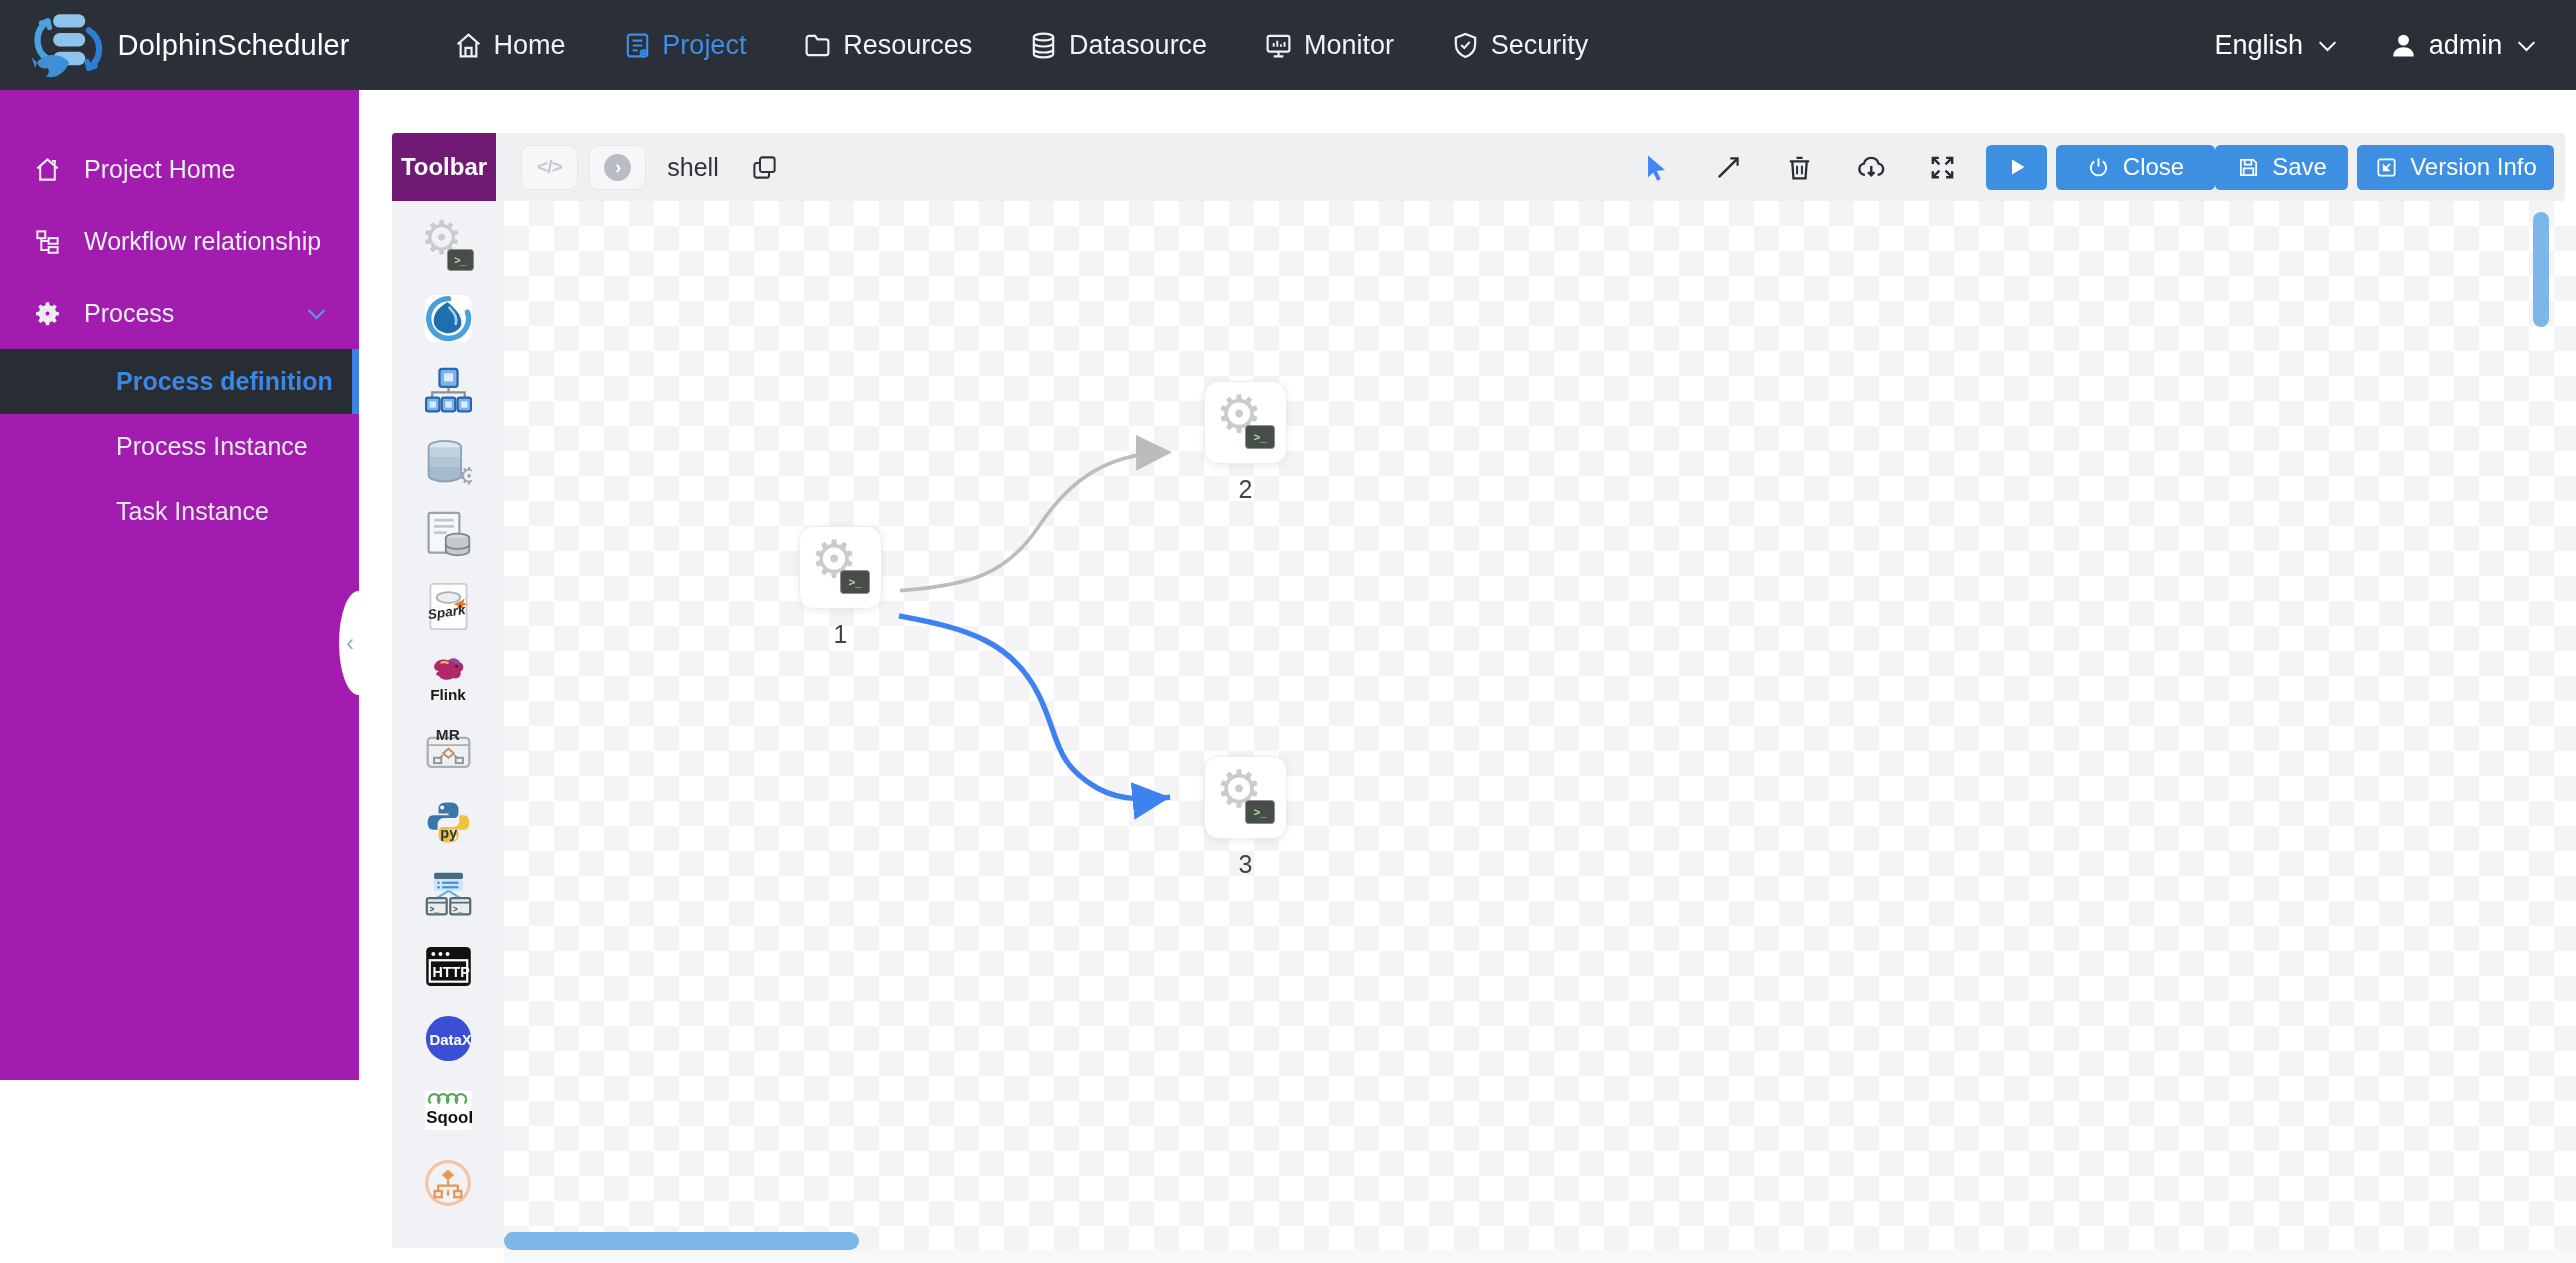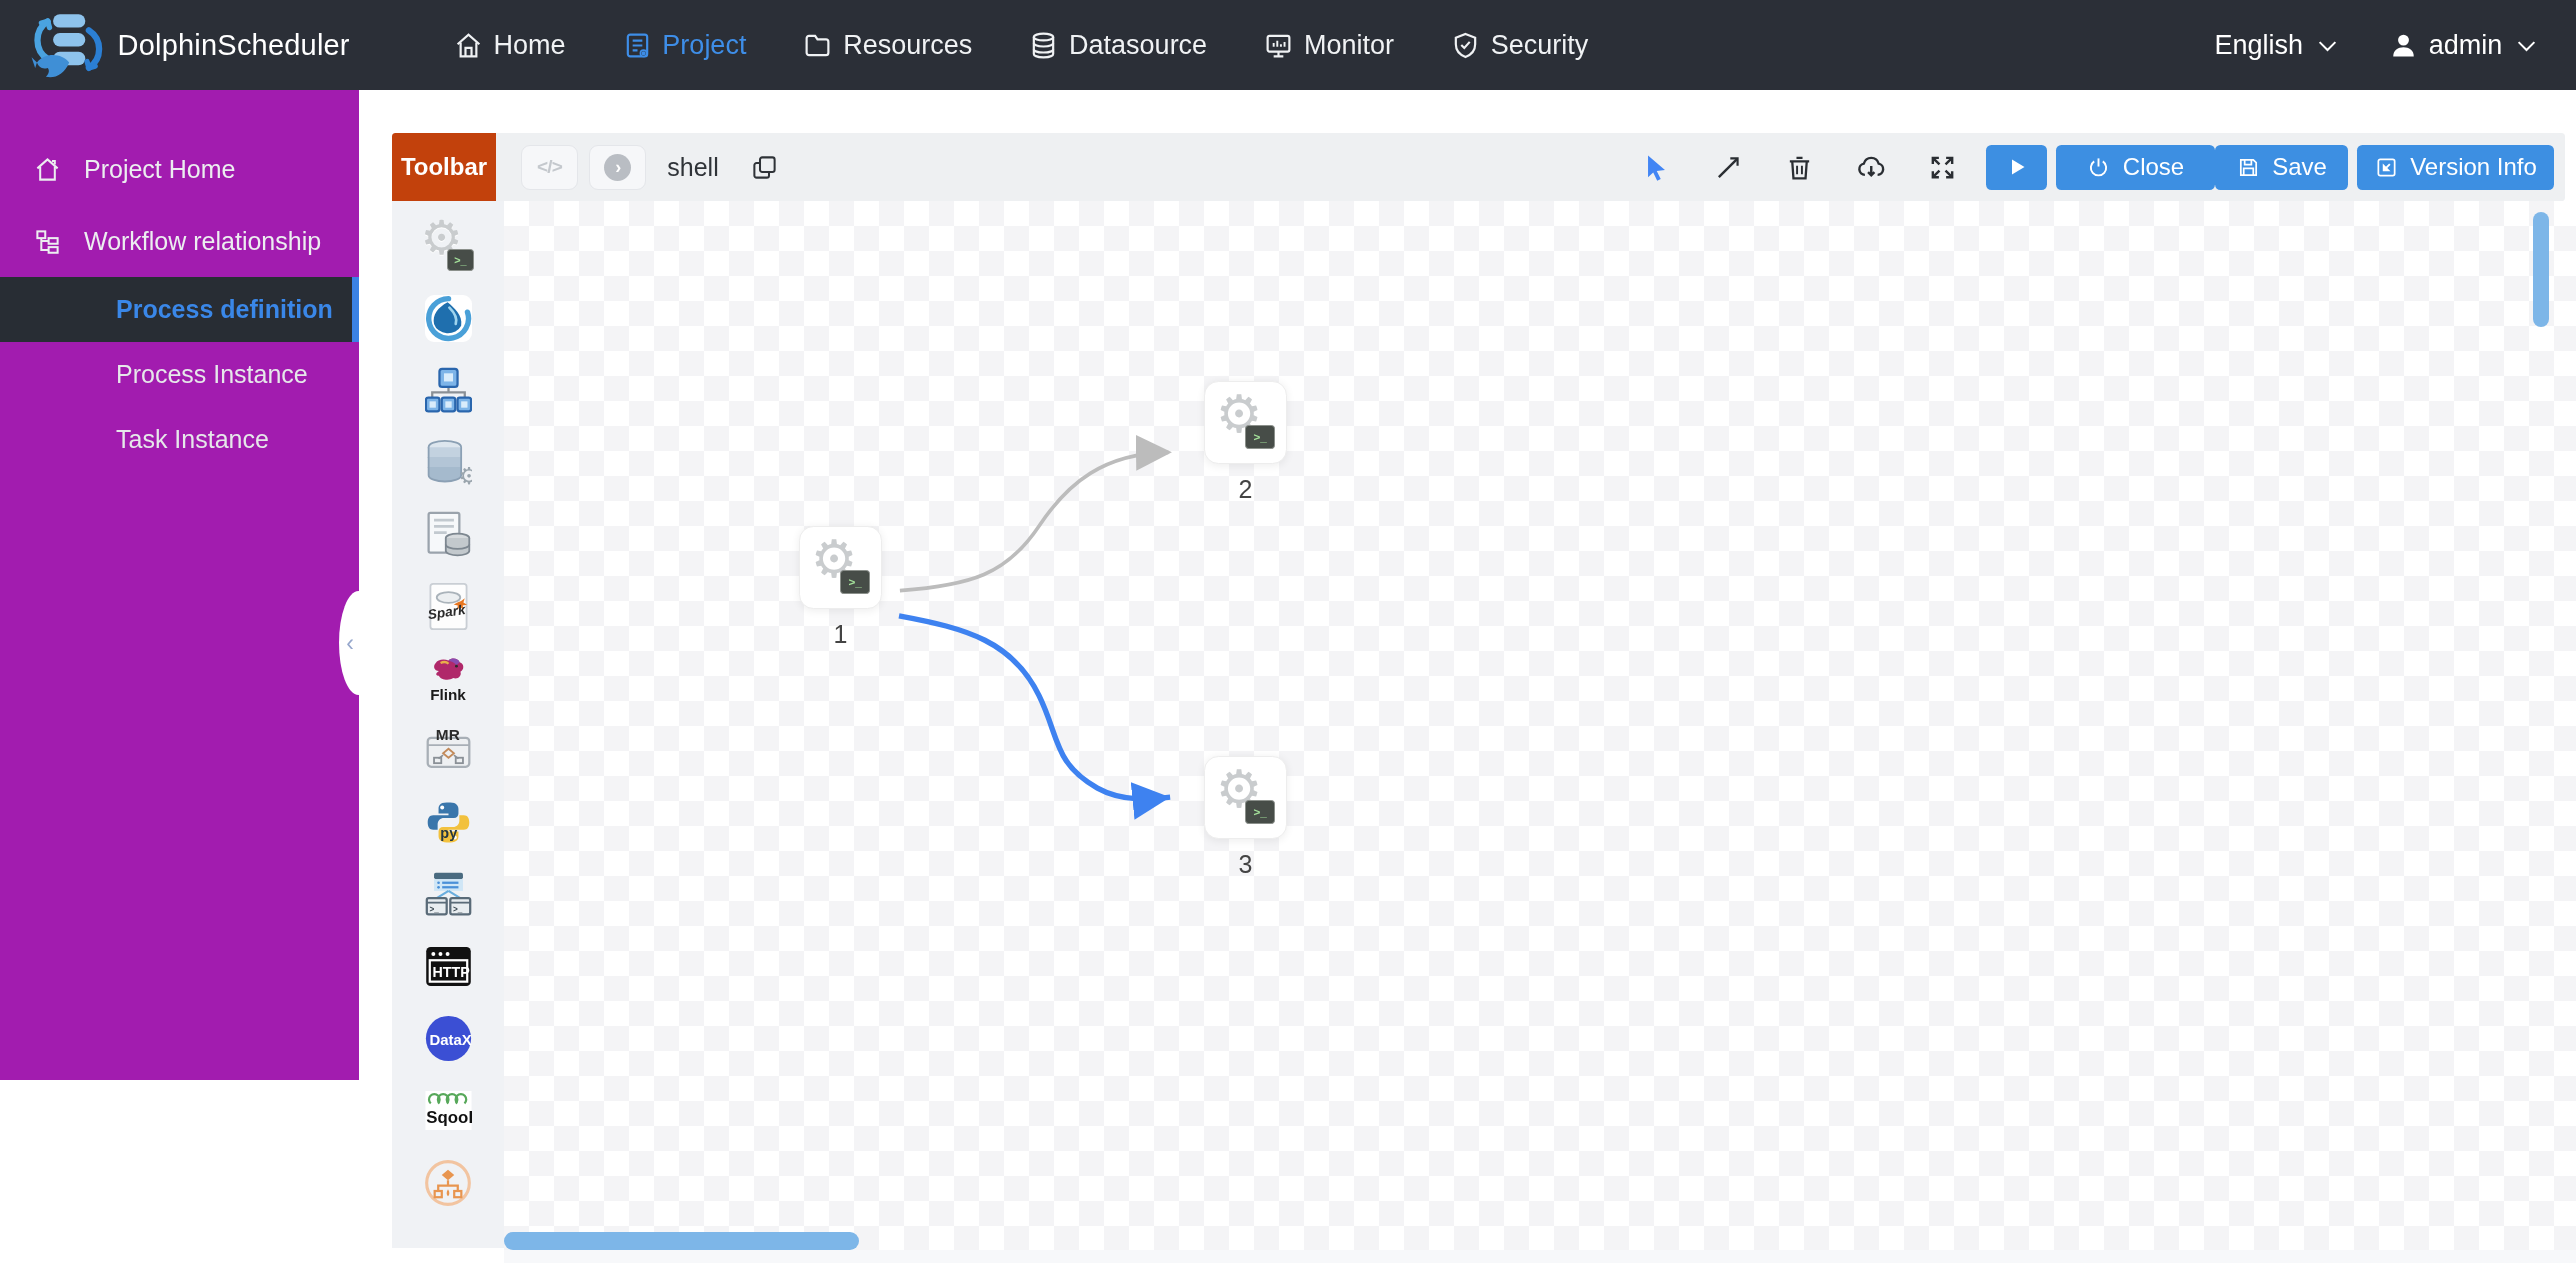--- a/index.html
+++ b/index.html
@@ -25,21 +25,21 @@
   .submenu-item.active { background:#282d34; color:#3a87e8; font-weight:bold; }
   .submenu-item.active::after { content:""; position:absolute; right:0; top:0; bottom:0; width:7.2px; background:#3b82e4; }
 
   
   .content { position:absolute; left:359px; top:90px; width:2217px; height:1174px; background:#fff; z-index:25; }
   .collapse-tab { position:absolute; left:-20px; top:501px; width:39px; height:104px; background:#fff; border-radius:50%; display:flex; align-items:center; justify-content:flex-start; padding-left:7.2px; cursor:pointer; z-index:5; }
   .collapse-tab span { color:#96a7cc; font-size:23px; line-height:1; }
 
   
   .dag-toolbar { position:absolute; left:33px; top:43px; width:2173px; height:68px; background:#eef0f2; border-radius:3.6px; display:flex; align-items:center; }
-  .toolbar-tab { width:104px; height:68px; background:#c2410c; border-radius:3.6px 0 0 0; color:#fff; font-size:24px; font-weight:bold; display:flex; align-items:center; justify-content:center; flex:none; }
+  .toolbar-tab { width:104px; height:68px; background:#701a75; border-radius:3.6px 0 0 0; color:#fff; font-size:24px; font-weight:bold; display:flex; align-items:center; justify-content:center; flex:none; }
   .mini-btn { width:57px; height:45px; background:#f6f7f9; border:1.8px solid #e4e6ea; border-radius:9px; display:flex; align-items:center; justify-content:center; cursor:pointer; flex:none; }
   .mini-btn.code { margin-left:25px; color:#c4c8cd; font-size:19px; font-weight:bold; letter-spacing:-0.9px; }
   .mini-btn.go { margin-left:10.8px; }
   .go-disc { width:27px; height:27px; border-radius:50%; background:#b9bdc3; color:#fff; font-size:18px; font-weight:bold; display:flex; align-items:center; justify-content:center; padding-left:1.8px; }
   .wf-name { margin-left:21.5px; font-size:25px; color:#2f3338; }
   .copy-ic { margin-left:32px; cursor:pointer; }
   .tool-ics { margin-left:auto; display:flex; align-items:center; gap:30.5px; margin-right:23px; }
   .tool-ic { width:41px; height:41px; display:flex; align-items:center; justify-content:center; cursor:pointer; }
   .btn { height:45px; border-radius:5.4px; background:#3d8fe2; color:#fff; font-size:24px; display:flex; align-items:center; justify-content:center; gap:12.6px; cursor:pointer; border:none; flex:none; }
   .btn-play { width:61px; margin-right:9px; }
@@ -176,20 +176,30 @@
     </div>
     <div class="side-item">
       <svg width="27" height="27" viewBox="0 0 24 24" fill="none" stroke="#eceef0" stroke-width="1.8">
         <rect x="3" y="3" width="7" height="6"></rect>
           <rect x="13" y="9" width="8" height="5"></rect>
           <rect x="13" y="17" width="8" height="5"></rect>
         <path d="M6.5 9 v10.5 h6.5 M6.5 11.5 h6.5"></path>
       </svg>
       <span>Workflow relationship</span>
       </div>
+    <div class="side-item">
+      <svg width="27" height="27" viewBox="0 0 24 24" fill="#eceef0">
+        <path d="M12 8 a4 4 0 1 0 0 8 a4 4 0 0 0 0 -8 z M12 10.2 a1.8 1.8 0 1 1 0 3.6 a1.8 1.8 0 0 1 0 -3.6 z" fill-rule="evenodd"></path>
+        <path d="M10.6 2 h2.8 l.5 2.6 2.1 .9 2.2 -1.5 2 2 -1.5 2.2 .9 2.1 2.6 .5 v2.8 l-2.6 .5 -.9 2.1 1.5 2.2 -2 2 -2.2 -1.5 -2.1 .9 -.5 2.6 h-2.8 l-.5 -2.6 -2.1 -.9 -2.2 1.5 -2 -2 1.5 -2.2 -.9 -2.1 -2.6 -.5 v-2.8 l2.6 -.5 .9 -2.1 -1.5 -2.2 2 -2 2.2 1.5 2.1 -.9 z M12 8.5 a3.5 3.5 0 1 0 0 7 a3.5 3.5 0 0 0 0 -7 z" fill-rule="evenodd"></path>
+      </svg>
+      <span>Process</span>
+      <svg class="chev" width="27" height="27" viewBox="0 0 24 24" fill="none" stroke="#5a93e8" stroke-width="2">
+          <path d="M5 9 l7 7 7 -7"></path>
+        </svg>
+    </div>
     <div class="submenu-item active">
       <span>Process definition</span>
     </div>
     <div class="submenu-item">
       <span>Process Instance</span>
     </div>
     <div class="submenu-item">
       <span>Task Instance</span>
     </div>
   </aside>

